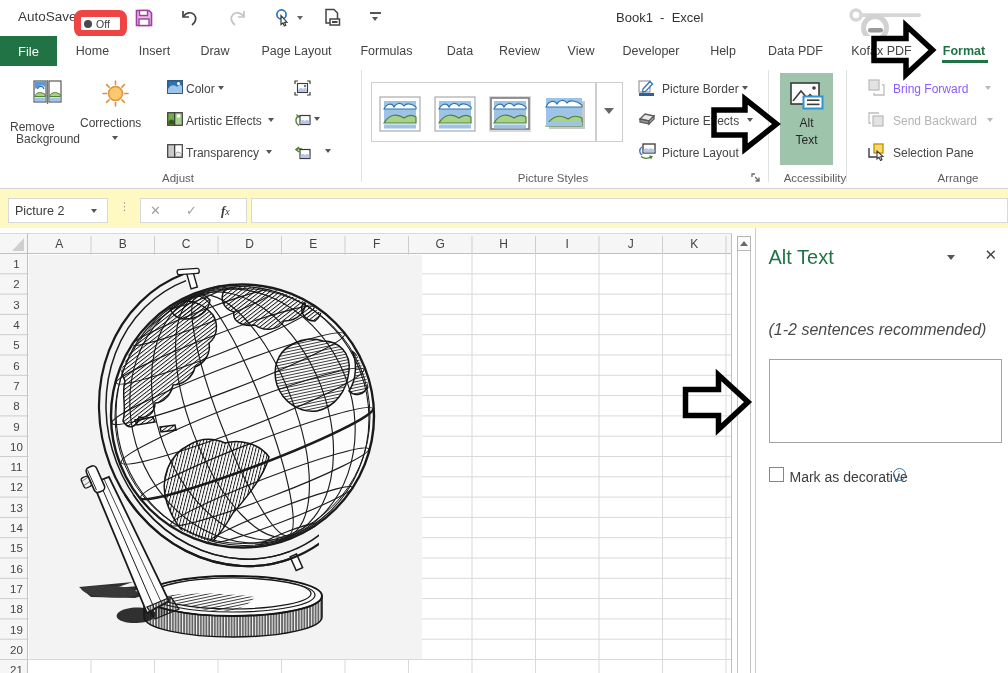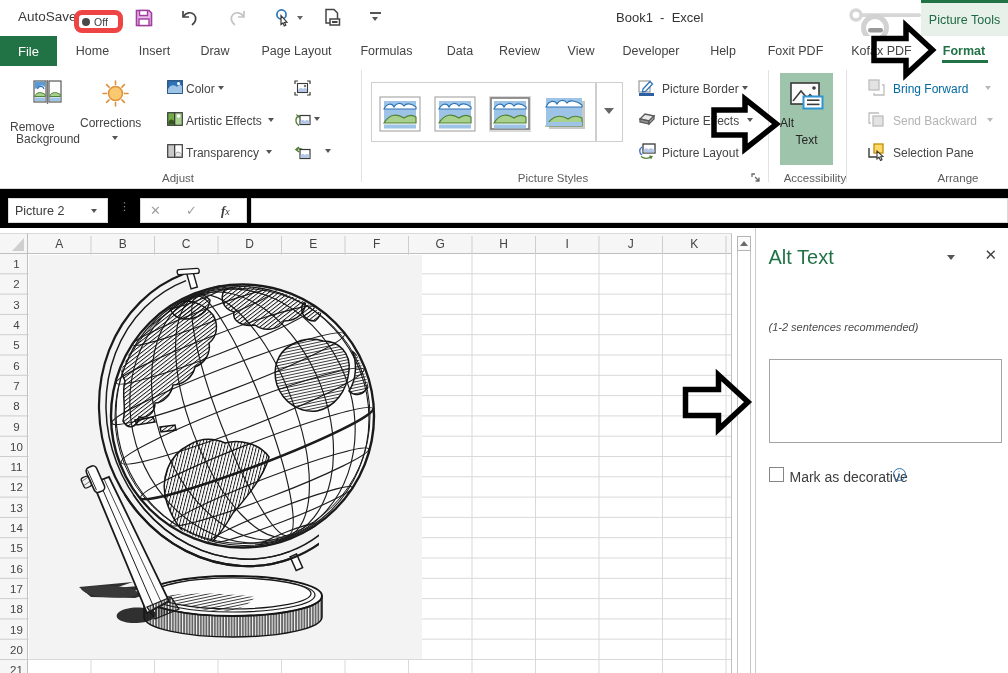--- a/index.html
+++ b/index.html
@@ -11,21 +11,21 @@
 .rtxt{font-size:12px;color:#444}
 .gsep{position:absolute;top:4px;height:112px;width:1px;background:#e2e2e2}
 </style>
 </head>
 <body>
 
 <div class="abs" style="left:0;top:0;width:2px;height:673px;background:#0c5434"></div>
 
 <div class="abs" style="left:0;top:0;width:1008px;height:36px;background:#fff">
   <div class="abs" style="left:18px;top:9px;font-size:13.5px;color:#3b3b3b">AutoSave</div>
-  <div class="abs" style="left:74px;top:10px;width:39px;height:13px;border:5px solid #ef4444;border-radius:8px">
+  <div class="abs" style="left:74px;top:10px;width:39px;height:13px;border:7px solid #ef4444;border-radius:8px">
     <div class="abs" style="left:3px;top:2.5px;width:8px;height:8px;border-radius:50%;background:#494949"></div>
     <div class="abs" style="left:15px;top:1px;font-size:10.5px;color:#3b3b3b">Off</div>
   </div>
 
   <svg class="abs" style="left:134px;top:8px" width="20" height="20" viewBox="0 0 20 20">
     <path d="M2.5 2.5 H15 L17.5 5 V17.5 H2.5 Z" fill="#e7b9e7" stroke="#9f3f9f" stroke-width="1.6"></path>
     <rect x="5.5" y="2.5" width="8" height="5" fill="#fff" stroke="#9f3f9f" stroke-width="1.4"></rect>
     <rect x="5" y="11" width="10" height="6.5" fill="#fff" stroke="#9f3f9f" stroke-width="1.4"></rect>
   </svg>
 
@@ -54,39 +54,36 @@
   <div class="abs" style="left:372px;top:17px;width:0;height:0;border-left:3.5px solid transparent;border-right:3.5px solid transparent;border-top:4px solid #555"></div>
   <div class="abs" style="left:616px;top:10px;font-size:13px;color:#333">Book1&nbsp; -&nbsp; Excel</div>
 
   <svg class="abs" style="left:843px;top:4px" width="90" height="32" viewBox="0 0 90 32">
     <circle cx="13" cy="11" r="5" fill="none" stroke="#d6d6d6" stroke-width="3.4"></circle>
     <rect x="17" y="9.2" width="61" height="3.8" rx="1.9" fill="#d6d6d6"></rect>
     <circle cx="32" cy="24" r="11.5" fill="none" stroke="#d2d2d2" stroke-width="5"></circle>
     <rect x="25" y="24" width="15" height="4.4" rx="2.2" fill="#9a9a9a"></rect>
   </svg>
 
-  <div class="abs" style="left:921px;top:0;width:87px;height:36px;background:#e7f1ea;border-top:3px solid #217346;box-sizing:border-box">
-    <div class="ctr" style="width:100%;height:100%;font-size:12.5px;color:#1d6942">Picture Tools</div>
-  </div>
 </div>
 
 <div class="abs" style="left:0;top:36px;width:1008px;height:30px;background:#fff">
   <div class="abs ctr" style="left:0;top:0;width:57px;height:30px;background:#217346;color:#fff;font-size:13px">File</div>
   <div class="abs" style="left:5px;top:0;width:1008px;height:30px;font-size:12.5px;color:#444">
     <span class="abs" style="left:87.5px;top:8px;transform:translateX(-50%)">Home</span>
     <span class="abs" style="left:149.5px;top:8px;transform:translateX(-50%)">Insert</span>
     <span class="abs" style="left:210px;top:8px;transform:translateX(-50%)">Draw</span>
     <span class="abs" style="left:291.5px;top:8px;transform:translateX(-50%)">Page Layout</span>
     <span class="abs" style="left:381.5px;top:8px;transform:translateX(-50%)">Formulas</span>
     <span class="abs" style="left:455px;top:8px;transform:translateX(-50%)">Data</span>
     <span class="abs" style="left:514.5px;top:8px;transform:translateX(-50%)">Review</span>
     <span class="abs" style="left:576px;top:8px;transform:translateX(-50%)">View</span>
     <span class="abs" style="left:646px;top:8px;transform:translateX(-50%)">Developer</span>
     <span class="abs" style="left:718px;top:8px;transform:translateX(-50%)">Help</span>
-    <span class="abs" style="left:790.5px;top:8px;transform:translateX(-50%)">Foxit PDF</span>
+    <span class="abs" style="left:790.5px;top:8px;transform:translateX(-50%)">Data PDF</span>
     <span class="abs" style="left:876.5px;top:8px;transform:translateX(-50%)">Kofax PDF</span>
   </div>
   <div class="abs" style="left:964px;top:8px;transform:translateX(-50%);font-size:12.5px;font-weight:bold;color:#217346">Format</div>
   <div class="abs" style="left:942px;top:23.5px;width:46px;height:3px;background:#217346"></div>
 </div>
 
 <div class="abs" style="left:0;top:66px;width:1008px;height:122px;background:#fff;border-bottom:1px solid #d5d5d5;box-sizing:content-box">
 
   <svg class="abs" style="left:33px;top:14px" width="29" height="24" viewBox="0 0 29 24">
     <rect x="1" y="1" width="12" height="21" fill="#fdfdfd" stroke="#595959" stroke-width="1.2"></rect>
@@ -237,47 +234,47 @@
   <svg class="abs" style="left:790px;top:16px" width="34" height="30" viewBox="0 0 34 30">
     <rect x="1" y="1" width="28" height="21" fill="#fbfbfb" stroke="#3a3a3a" stroke-width="1.6"></rect>
     <circle cx="24" cy="6" r="1.8" fill="#3a3a3a"></circle>
     <path d="M3 19 L11 9 L17 16 L20 12.5 L27 19" fill="none" stroke="#3a3a3a" stroke-width="1.5"></path>
     <g>
       <rect x="13.5" y="14.5" width="19" height="12" fill="#fff" stroke="#2e94d2" stroke-width="2"></rect>
       <line x1="17" y1="18.2" x2="29.5" y2="18.2" stroke="#3a3a3a" stroke-width="1.6"></line>
       <line x1="17" y1="22.4" x2="29.5" y2="22.4" stroke="#3a3a3a" stroke-width="1.6"></line>
     </g>
   </svg>
-  <div class="abs" style="left:780px;top:50px;width:53px;text-align:left;font-size:12px;color:#262626">Alt</div>
+  <div class="abs" style="left:780px;top:50px;width:53px;text-align:center;font-size:12px;color:#262626">Alt</div>
   <div class="abs" style="left:780px;top:67px;width:53px;text-align:center;font-size:12px;color:#262626">Text</div>
   <div class="abs lbl" style="left:768px;top:106px;width:94px">Accessibility</div>
   <div class="gsep" style="left:846px"></div>
 
   <svg class="abs" style="left:868px;top:13px" width="18" height="17" viewBox="0 0 18 17">
     <rect x="1" y="1" width="10" height="10" fill="#e3e3e3" stroke="#bdbdbd" stroke-width="1.3"></rect>
     <path d="M14 6 L16 6 L16 16 L6 16 L6 14" fill="none" stroke="#bdbdbd" stroke-width="1.3"></path>
   </svg>
-  <div class="abs rtxt" style="left:893px;top:15.5px;color:#0369a1">Bring Forward</div>
+  <div class="abs rtxt" style="left:893px;top:15.5px;color:#8b5cf6">Bring Forward</div>
   <div class="abs" style="left:985px;top:20px;width:0;height:0;border-left:3.5px solid transparent;border-right:3.5px solid transparent;border-top:4px solid #b9b9b9"></div>
   <svg class="abs" style="left:868px;top:45px" width="18" height="17" viewBox="0 0 18 17">
     <path d="M11 2 L1 2 L1 12 L3 12" fill="none" stroke="#bdbdbd" stroke-width="1.3"></path>
     <rect x="5" y="5" width="10" height="10" fill="#e3e3e3" stroke="#bdbdbd" stroke-width="1.3"></rect>
   </svg>
   <div class="abs rtxt" style="left:893px;top:47.5px;color:#b3b3b3">Send Backward</div>
   <div class="abs" style="left:987px;top:52px;width:0;height:0;border-left:3.5px solid transparent;border-right:3.5px solid transparent;border-top:4px solid #b9b9b9"></div>
   <svg class="abs" style="left:868px;top:77px" width="19" height="18" viewBox="0 0 19 18">
     <rect x="6" y="1" width="9" height="9" fill="#ffd966" stroke="#bf8f00" stroke-width="1.3"></rect>
     <path d="M1 5 L1 14 L10 14" fill="none" stroke="#3a3a3a" stroke-width="1.4"></path>
     <path d="M9 8 L9 16 L11 14.2 L12.5 17.5 L14 16.8 L12.6 13.8 L15 13.6 Z" fill="#fff" stroke="#3a3a3a" stroke-width="1.1"></path>
   </svg>
   <div class="abs rtxt" style="left:893px;top:79.5px">Selection Pane</div>
   <div class="abs lbl" style="left:920px;top:106px;width:76px">Arrange</div>
 </div>
 
-<div class="abs" style="left:0;top:189px;width:1008px;height:39px;background:#000000">
+<div class="abs" style="left:0;top:189px;width:1008px;height:39px;background:#fef9c3">
   <div class="abs" style="left:8px;top:9px;width:100px;height:25px;background:#fff;border:1px solid #d9d9d9;box-sizing:border-box">
     <div class="abs" style="left:6px;top:4.5px;font-size:12.5px;color:#3b3b3b">Picture 2</div>
     <div class="abs" style="left:82px;top:10px;width:0;height:0;border-left:3.5px solid transparent;border-right:3.5px solid transparent;border-top:4px solid #555"></div>
   </div>
   <div class="abs" style="left:119px;top:11px;color:#8f8f8f;font-size:11px;letter-spacing:0">⋮</div>
   <div class="abs" style="left:140px;top:9px;width:107px;height:25px;background:#fff;border:1px solid #d9d9d9;box-sizing:border-box">
     <span class="abs" style="left:9px;top:4px;color:#a0a0a0;font-size:13px">✕</span>
     <span class="abs" style="left:45px;top:4px;color:#a0a0a0;font-size:13px">✓</span>
     <span class="abs" style="left:80px;top:3.5px;color:#3b3b3b;font-size:13px;font-style:italic;font-family:Liberation Serif, serif"><b>f</b><span style="font-size:10px">x</span></span>
   </div>
@@ -524,21 +521,21 @@
 
   <div class="abs" style="left:736.5px;top:8px;width:14.5px;height:437px;border:1px solid #c5c5c5;border-bottom:none;background:#fff;box-sizing:border-box"></div>
   <div class="abs ctr" style="left:736.5px;top:8px;width:14.5px;height:14.5px;border:1px solid #b5b5b5;background:#fafafa;box-sizing:border-box">
     <span style="width:0;height:0;border-left:4px solid transparent;border-right:4px solid transparent;border-bottom:5px solid #6a6a6a;display:block"></span>
   </div>
 
   <div class="abs" style="left:754.5px;top:0;width:253.5px;height:445px;background:#fff;border-left:1px solid #cccccc;box-sizing:border-box">
     <div class="abs" style="left:13px;top:18px;font-size:20px;color:#217346">Alt Text</div>
     <div class="abs" style="left:191px;top:27px;width:0;height:0;border-left:4.5px solid transparent;border-right:4.5px solid transparent;border-top:5px solid #555"></div>
     <div class="abs" style="left:229px;top:18px;font-size:15px;color:#444">✕</div>
-    <div class="abs" style="left:13px;top:93px;font-size:11px;font-style:italic;color:#4a4a4a">(1-2 sentences recommended)</div>
+    <div class="abs" style="left:13px;top:93px;font-size:16px;font-style:italic;color:#4a4a4a">(1-2 sentences recommended)</div>
     <div class="abs" style="left:13px;top:130.5px;width:233px;height:84px;border:1px solid #a3a3a3;background:#fff;box-sizing:border-box"></div>
     <div class="abs" style="left:13px;top:239px;width:15px;height:15px;border:1px solid #858585;background:#fff;box-sizing:border-box"></div>
     <div class="abs" style="left:34px;top:240.5px;font-size:14px;color:#3d3d3d">Mark as decorative</div>
     <div class="abs ctr" style="left:137px;top:240px;width:13px;height:13px;border:1px solid #2e74b5;border-radius:50%;color:#2e74b5;font-size:9px;box-sizing:border-box">i</div>
   </div>
 </div>
 
 <svg class="abs" style="left:0;top:0;pointer-events:none" width="1008" height="673" viewBox="0 0 1008 673">
   <g fill="none" stroke="#000" stroke-width="5.5" stroke-miterlimit="6">
     <path d="M874 38.5 L906 38.5 L906 25.5 L932.5 50 L906 74.5 L906 60.5 L874 60.5 Z"></path>

